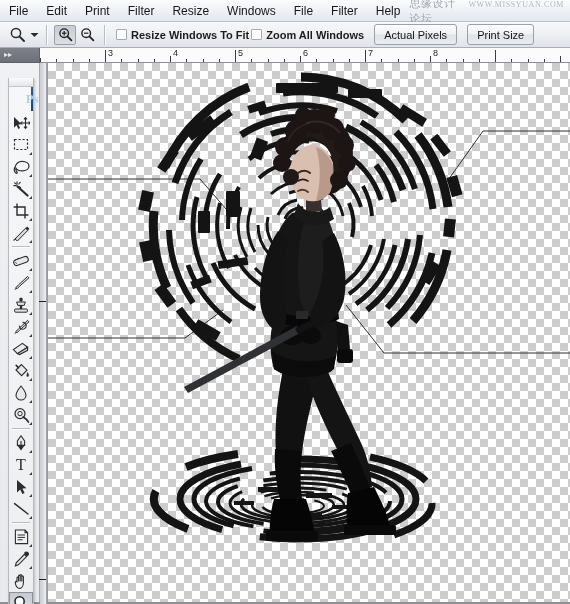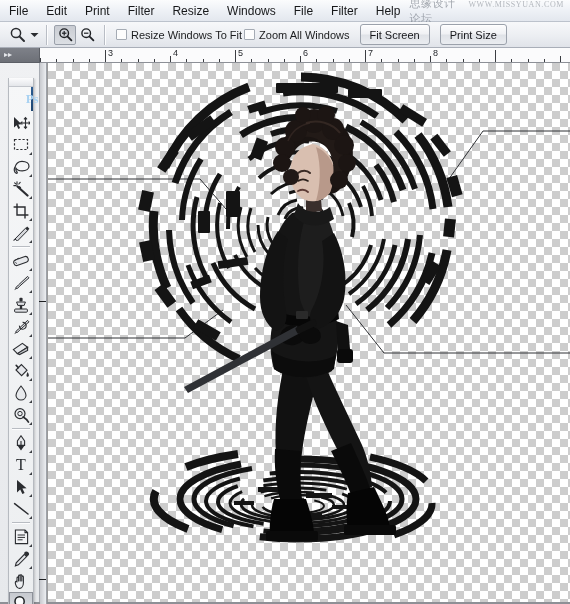--- a/index.html
+++ b/index.html
@@ -96,20 +96,21 @@
   }
   .ob-btn.pressed {
     background: linear-gradient(to bottom,#c9ccd2,#dcdfe4);
     border: 1px solid #9aa0aa;
     box-sizing: border-box;
   }
   .ck-wrap {
     display: flex; align-items: center;
     margin-left: 4px;
     gap: 4px;
+    font-weight: bold;
   }
   .ck-box {
     width: 11px; height: 11px;
     background: #fdfdfd;
     border: 1px solid #a5abb4;
     box-sizing: border-box;
     border-radius: 1px;
   }
   .ck-label {
     font-size: 11px;
@@ -341,21 +342,21 @@
     <div class="ck-wrap">
       <span class="ck-box"></span>
       <span class="ck-label">Resize Windows To Fit</span>
     </div>
 
     <div class="ck-wrap" style="margin-left:2px;">
       <span class="ck-box"></span>
       <span class="ck-label">Zoom All Windows</span>
     </div>
 
-    <div class="ob-pushbtn">Fit Screen</div>
+    <div class="ob-pushbtn">Actual Pixels</div>
     <div class="ob-pushbtn">Print Size</div>
   </div>
 
   <div class="workarea">
 
     <div class="toolcol-bg"></div>
 
     <div class="ruler-h">
       <svg width="530" height="15" viewBox="0 0 530 15">
         <g stroke="#3b3d42" stroke-width="1" shape-rendering="crispEdges">

